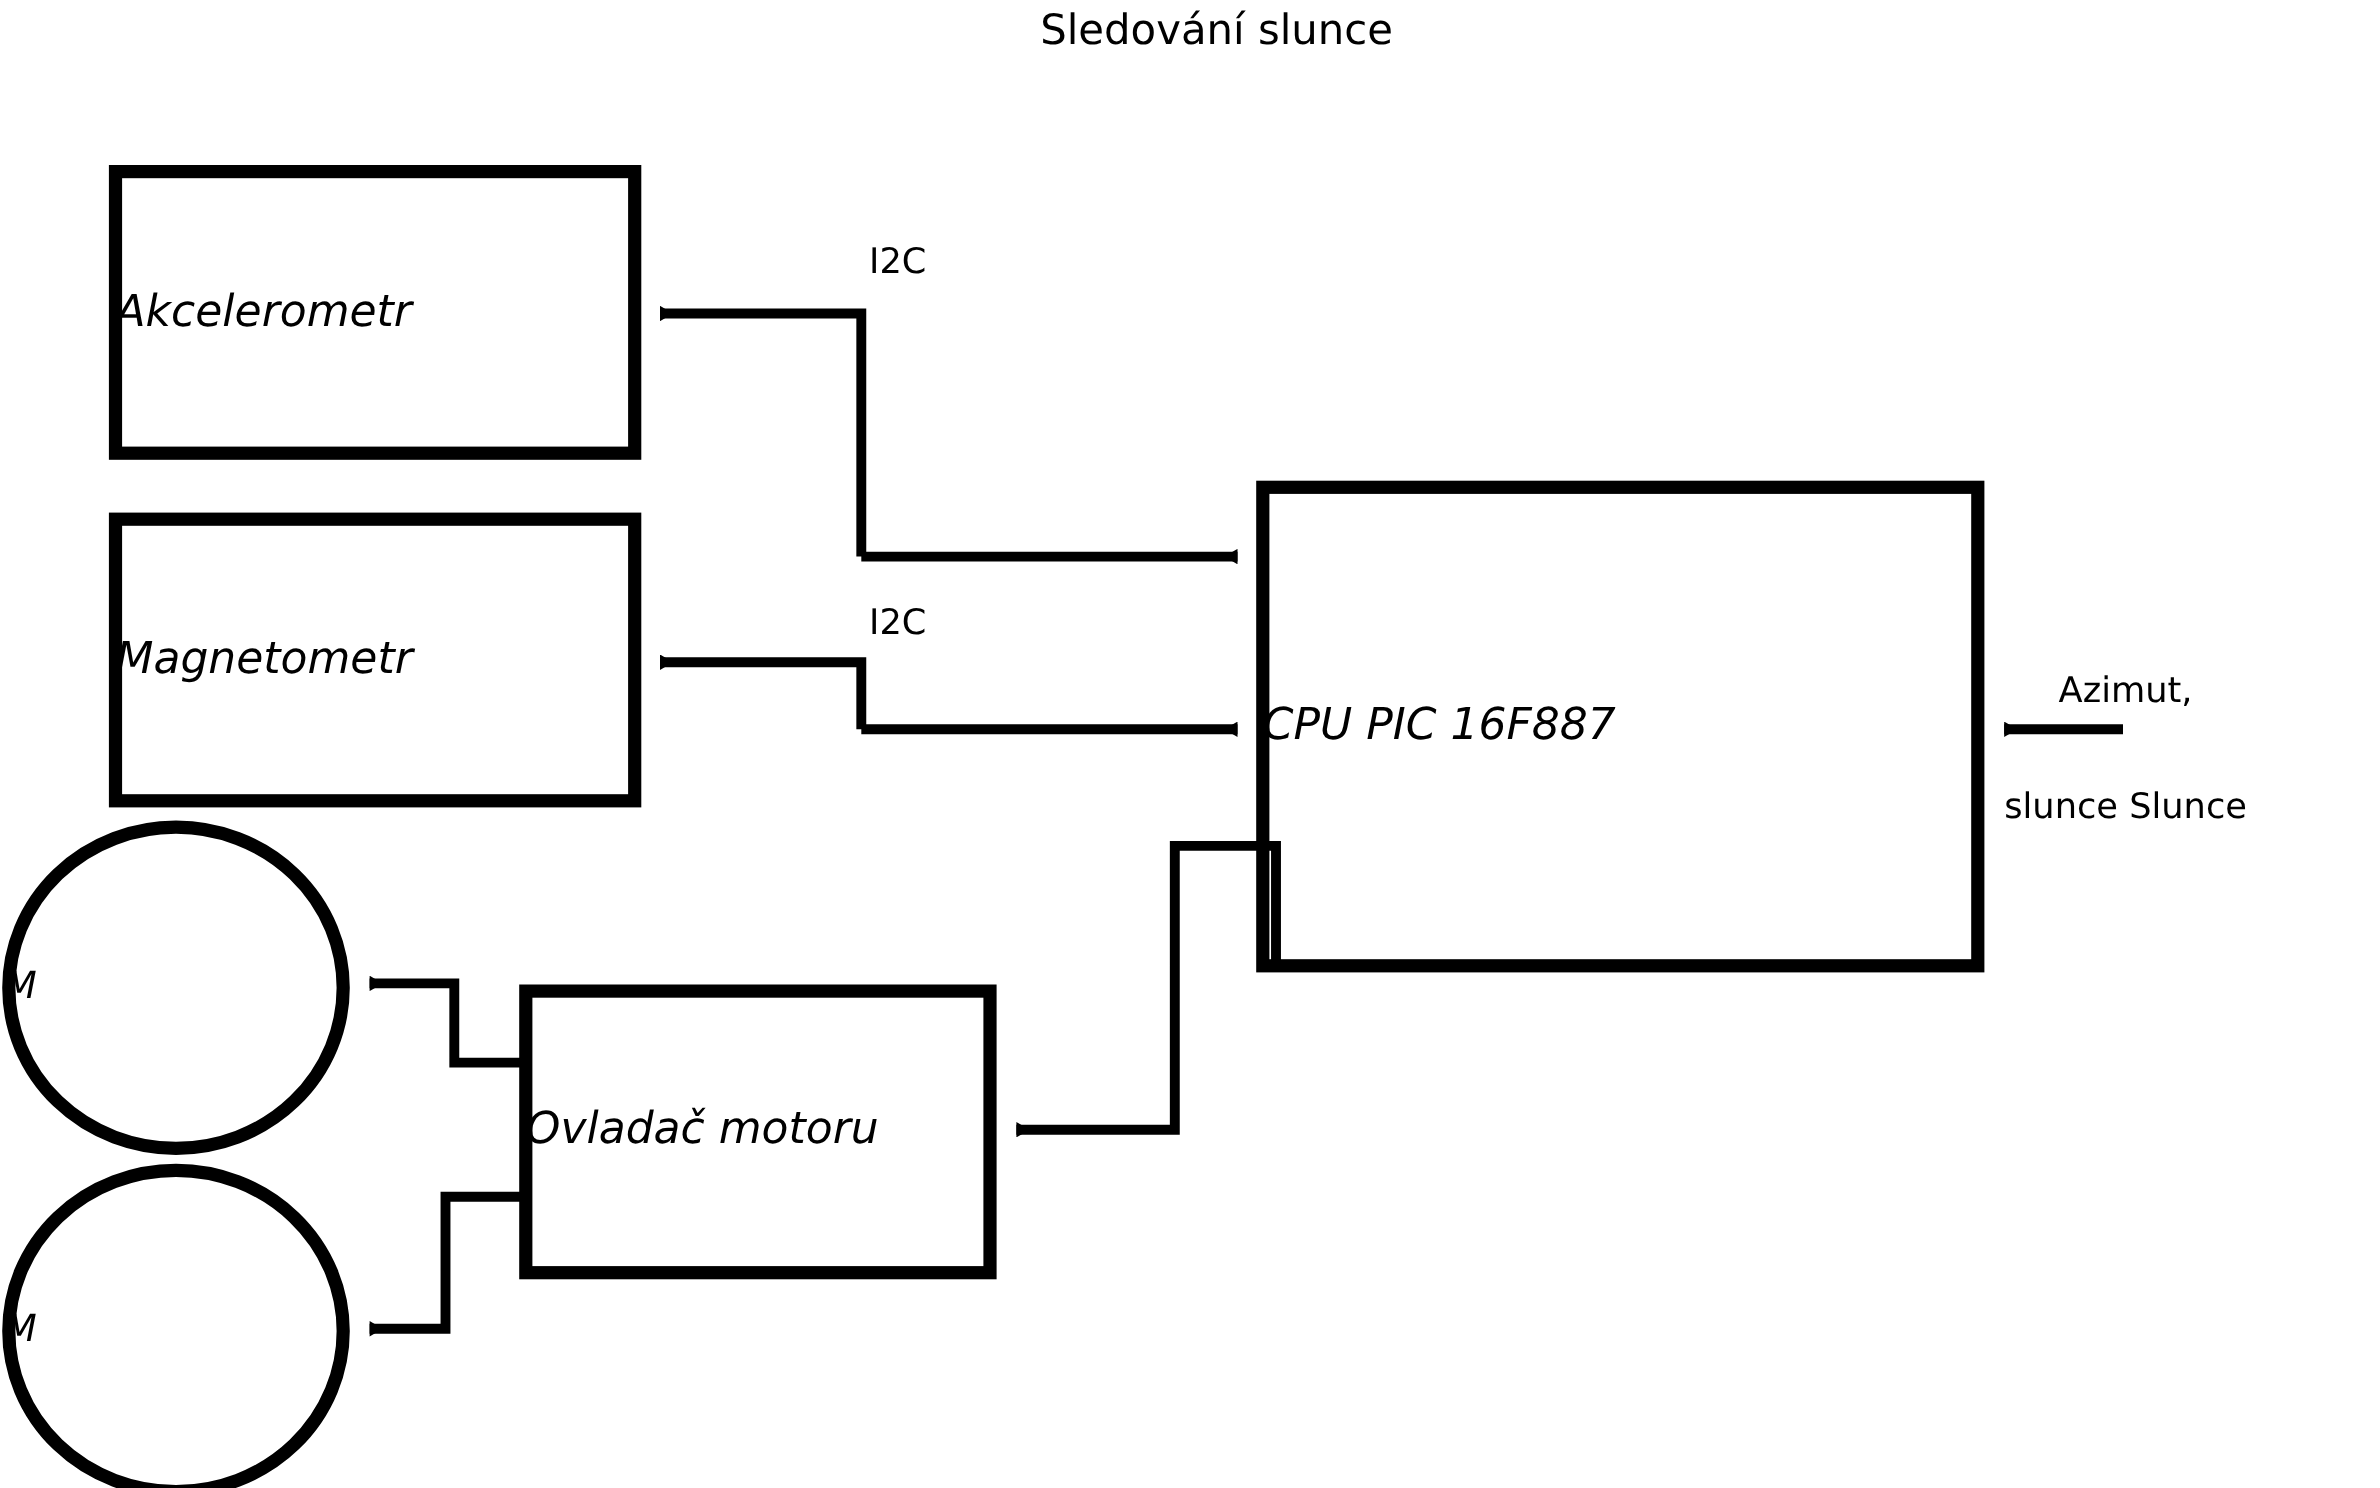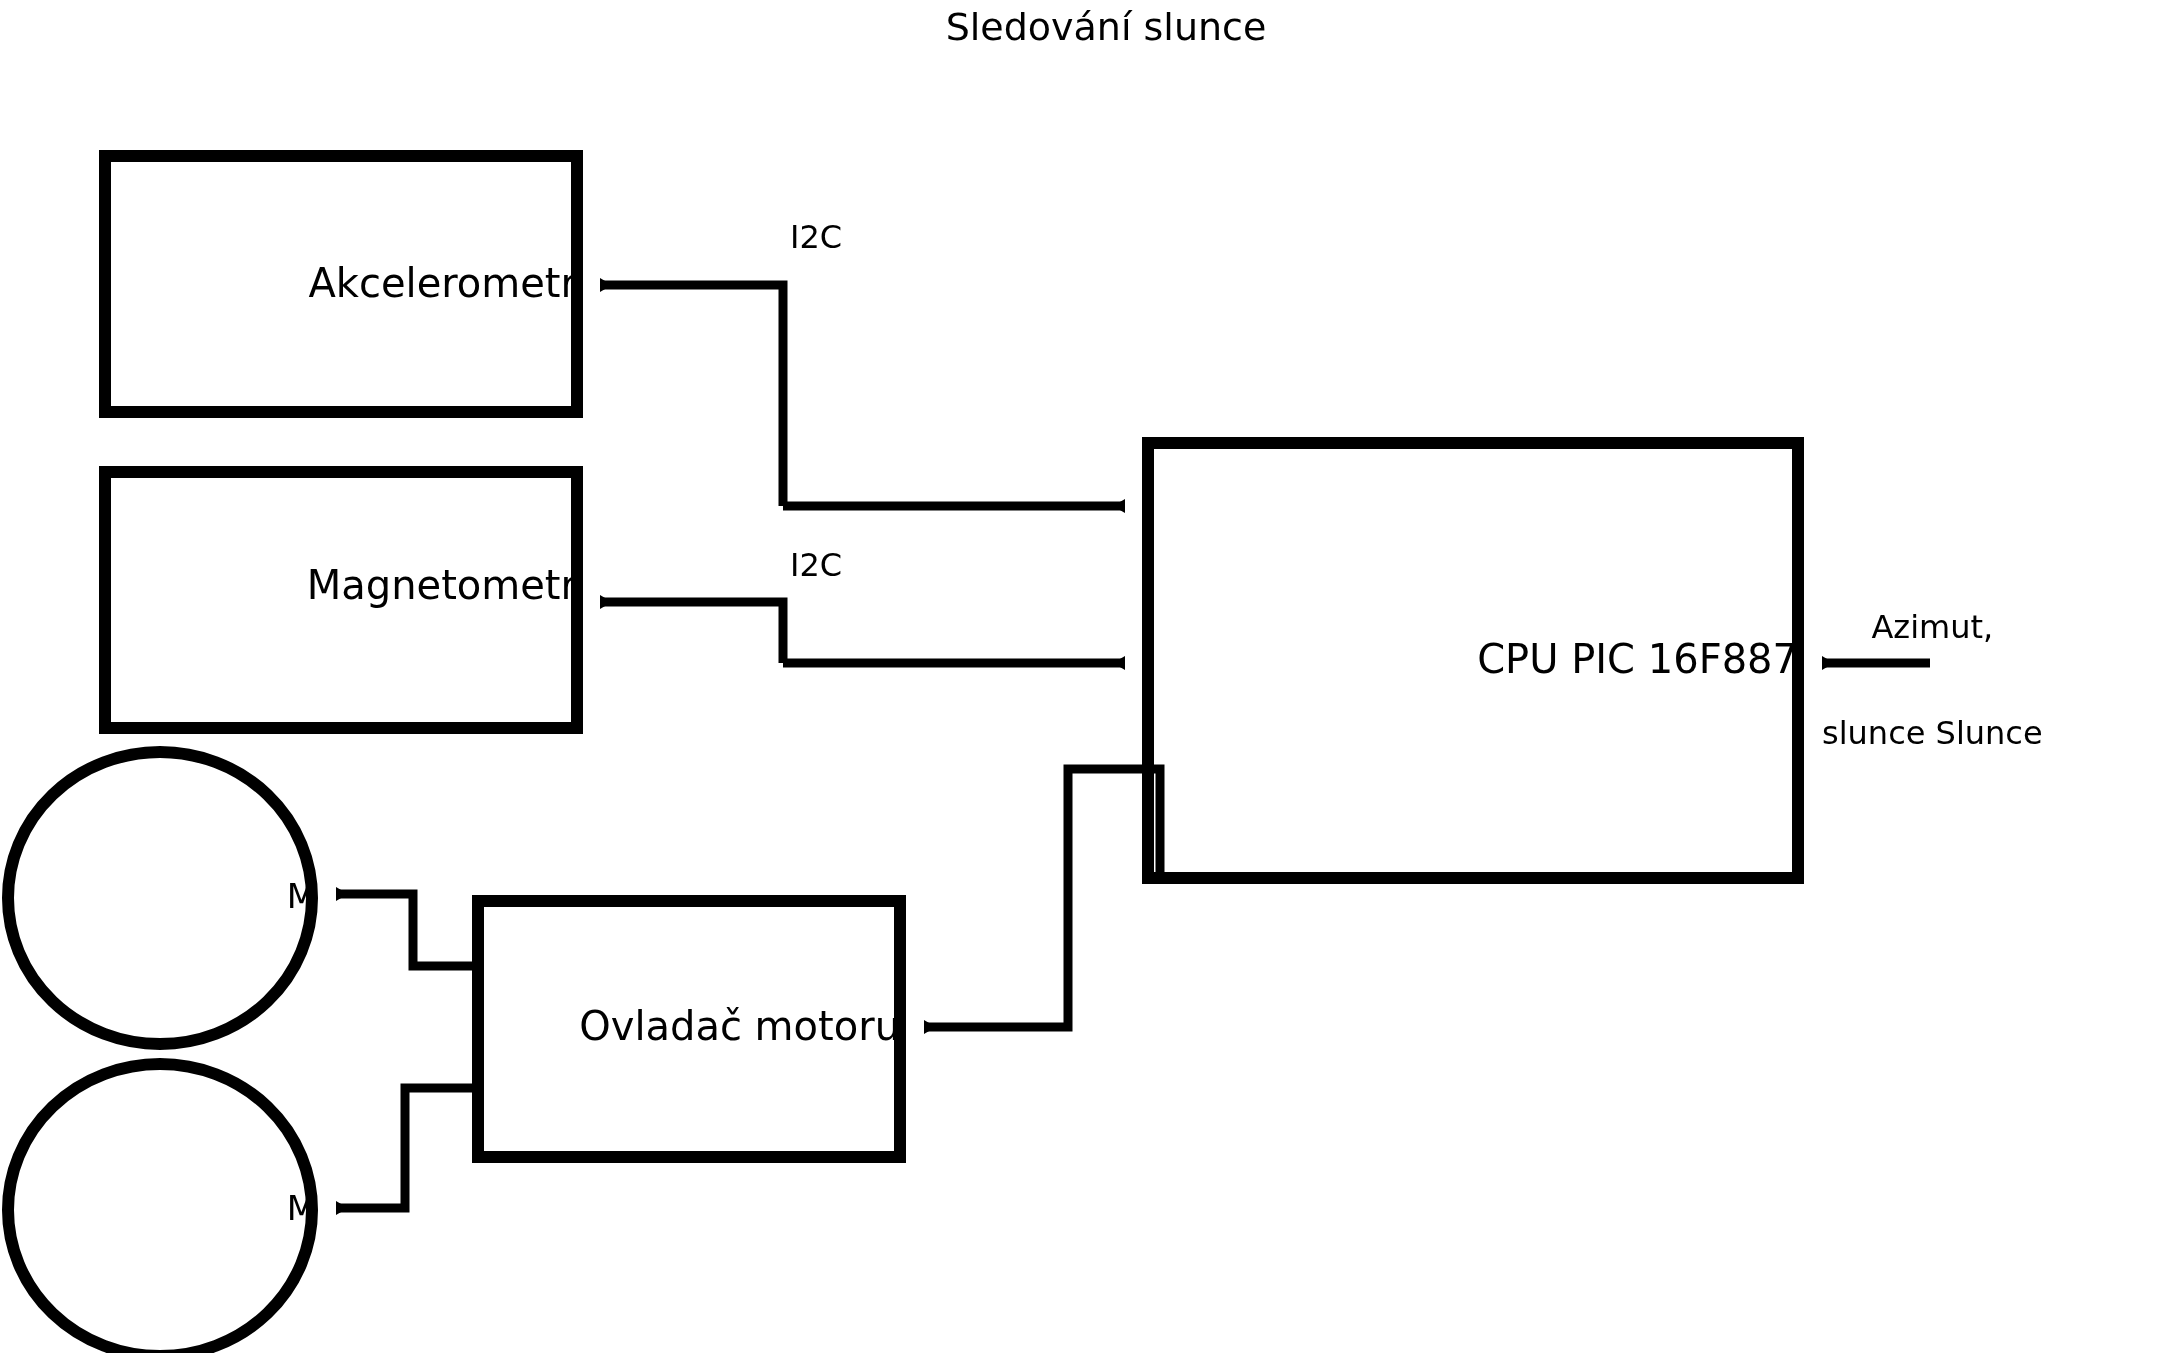--- a/index.html
+++ b/index.html
@@ -32,35 +32,36 @@
     width: 2164px;
     text-align: center;
     font-size: 38px;
     line-height: 1;
     padding-top: 8px;
     white-space: pre;
     padding-left: 24px;
   }
   .node-label {
     position: absolute;
-    text-align: right;
+    text-align: left;
     font-size: 40px;
     line-height: 1.08;
     white-space: pre;
     pointer-events: none;
+    font-style: italic;
   }
   .edge-label {
     position: absolute;
     font-size: 32px;
     line-height: 1.1;
     white-space: pre;
     text-align: right;
   }
   .label-akcelerometr { left: 105px; top: 262px; width: 472px; }
-  .label-magnetometr  { left: 105px; top: 564px; width: 472px; }
+  .label-magnetometr  { left: 105px; top: 578px; width: 472px; }
   .label-cpu          { left: 1148px; top: 638px; width: 650px; }
   .label-ovladac      { left: 478px; top: 1005px; width: 422px; }
   .label-motor1       { left: 4px;  top: 878px;  width: 312px; font-size: 34px; }
   .label-motor2       { left: 4px;  top: 1190px; width: 312px; font-size: 34px; }
   .label-i2c-top      { left: 790px; top: 220px; }
   .label-i2c-bottom   { left: 790px; top: 548px; }
   .label-azimut       { left: 1822px; top: 540px; text-align: center; }
 </style>
 </head>
 <body>

